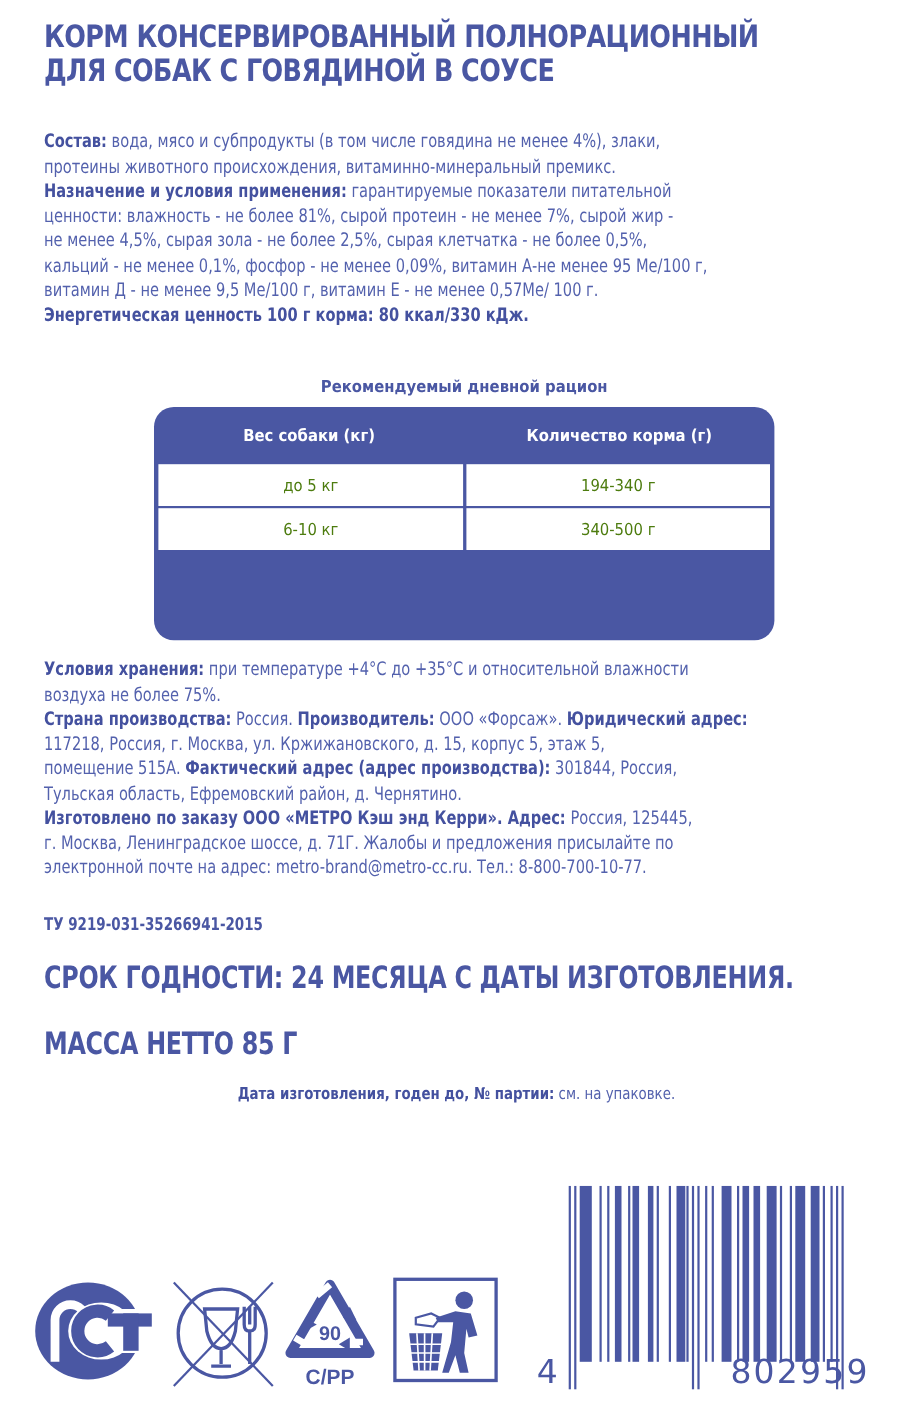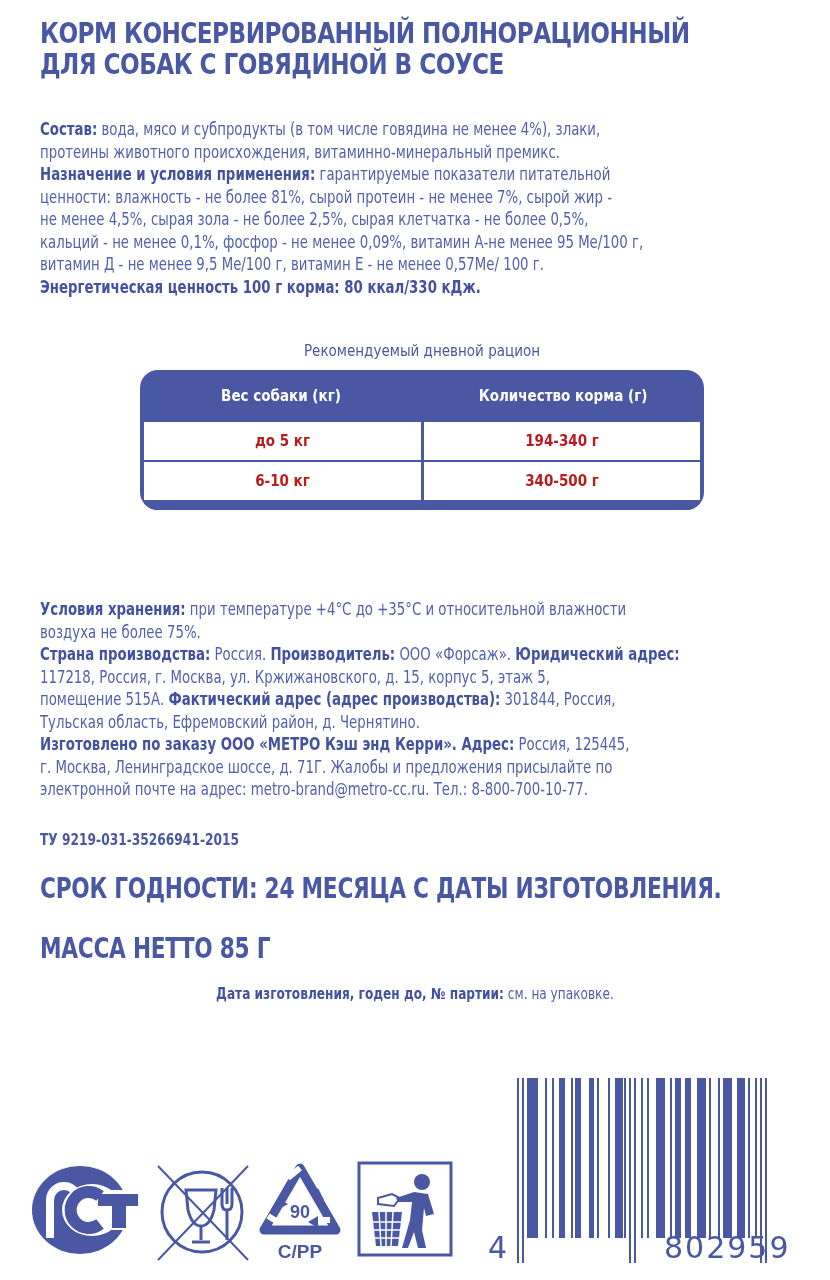--- a/index.html
+++ b/index.html
@@ -6,31 +6,31 @@
   body { width:830px; height:1280px; position:relative; overflow:hidden;
          font-family:"DejaVu Sans Condensed","Liberation Sans Narrow","DejaVu Sans",sans-serif; color:#4a57a3; }
   .abs { position:absolute; }
   .title { left:40px; top:18px; width:770px; font-weight:bold; font-size:28px; line-height:31px;
            letter-spacing:-0.6px; color:#4a57a3; transform:scaleX(0.92); transform-origin:left top; }
   .title div { white-space:nowrap; }
   .body-text { left:40px; width:790px; font-size:17px; line-height:22.5px; color:#5361ad;
                transform:scaleX(0.87); transform-origin:left top; }
   .body-text .line { white-space:nowrap; }
   b { font-weight:bold; color:#44519f; }
-  .ration-title { left:140px; top:342px; width:564px; text-align:center; font-weight:normal;
+  .ration-title { left:140px; top:342px; width:564px; text-align:center; font-weight:bold;
                   font-size:15px; color:#4a57a3; }
-  .table { left:140px; top:370px; width:564px; height:140px; background:#4a57a3;
+  .table { left:140px; top:370px; width:564px; height:212px; background:#4a57a3;
            border-radius:18px; overflow:hidden; }
   .thead { position:absolute; left:0; top:0; width:564px; height:52px; display:flex; }
   .thead div { flex:1; color:#ffffff; font-weight:bold; font-size:15px; text-align:center; line-height:52px; }
   .tbody { position:absolute; left:4px; top:52px; width:556px; height:118px; background:#4a57a3; }
   .trow { display:flex; height:38px; margin-bottom:2px; }
   .trow:last-child { margin-bottom:0; height:38px; }
   .cell { background:#ffffff; display:flex; align-items:center; justify-content:center;
-          font-weight:bold; font-size:15px; color:#b91c1c; }
+          font-weight:normal; font-size:15px; color:#4d7c0f; }
   .cell.c1 { width:277px; margin-right:3px; }
   .cell.c2 { width:276px; }
   .tu { left:40px; top:830px; font-weight:bold; font-size:16px; color:#4a57a3;
         transform:scaleX(0.85); transform-origin:left top; white-space:nowrap; }
   .big { left:40px; font-weight:bold; font-size:28px; color:#4a57a3; white-space:nowrap;
          transform:scaleX(0.86); transform-origin:left top; letter-spacing:-0.3px; }
   .datenote { left:40px; width:750px; top:985px; text-align:center; font-size:15px; color:#5361ad; }
   .datenote span.inner { display:inline-block; transform:scaleX(0.9); }
   .icon { position:absolute; }
   .barcode { left:515px; top:1078px; width:275px; height:190px; }

